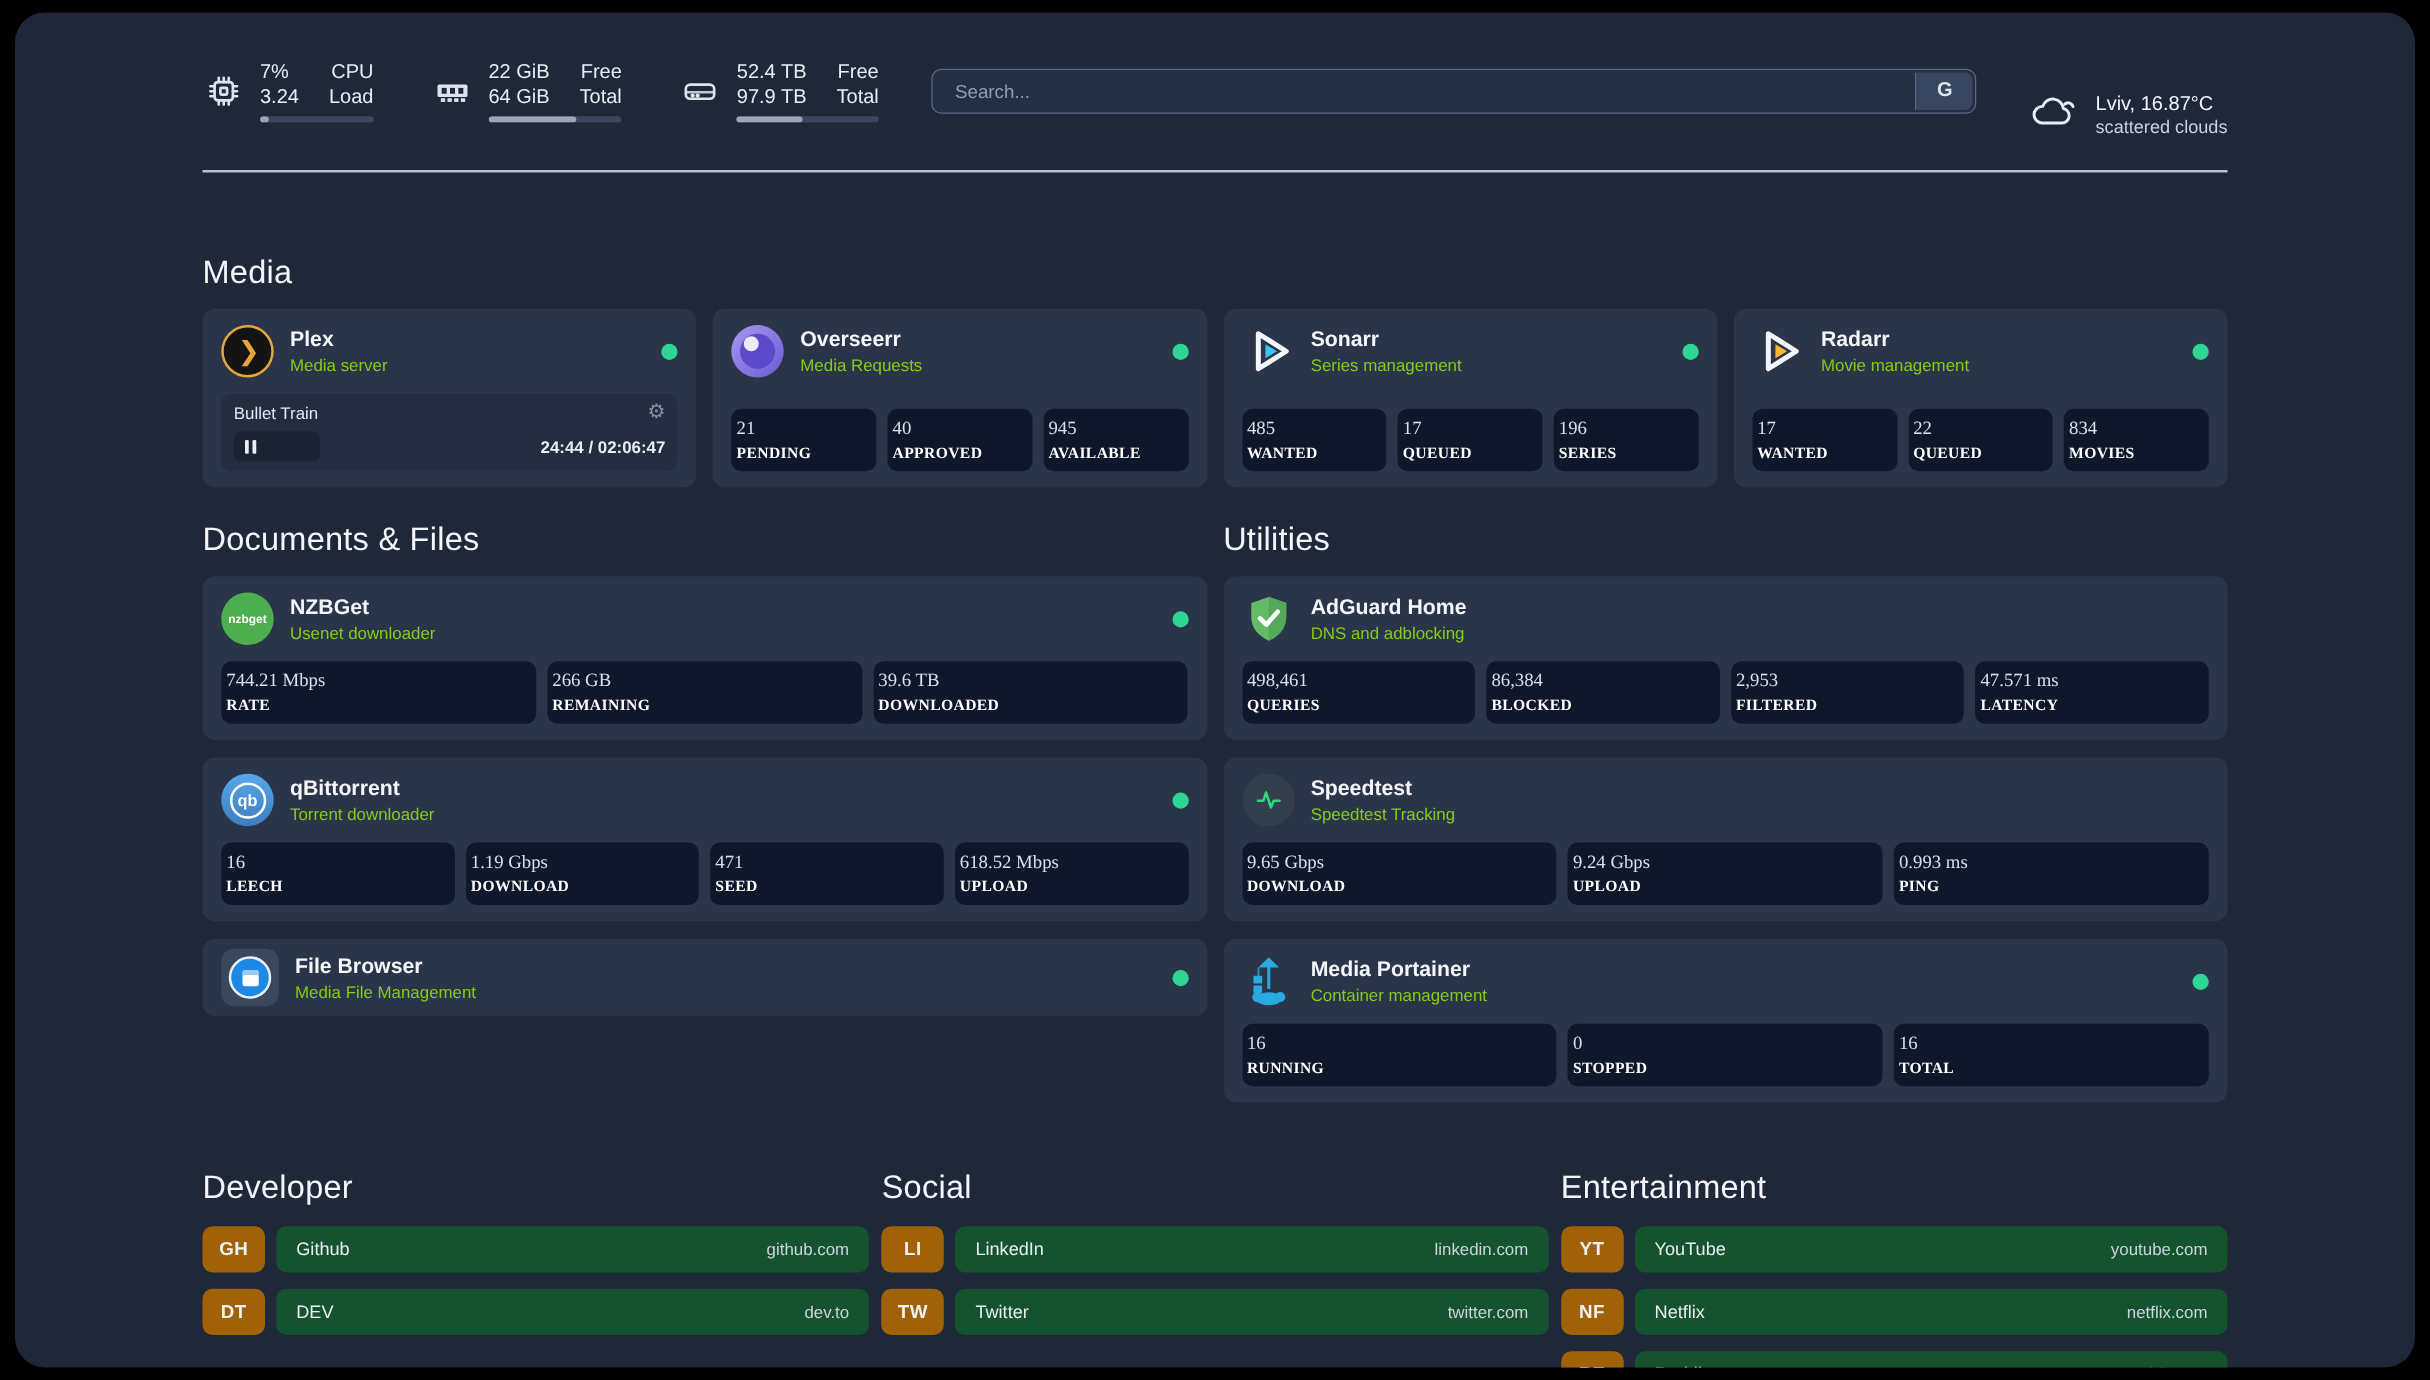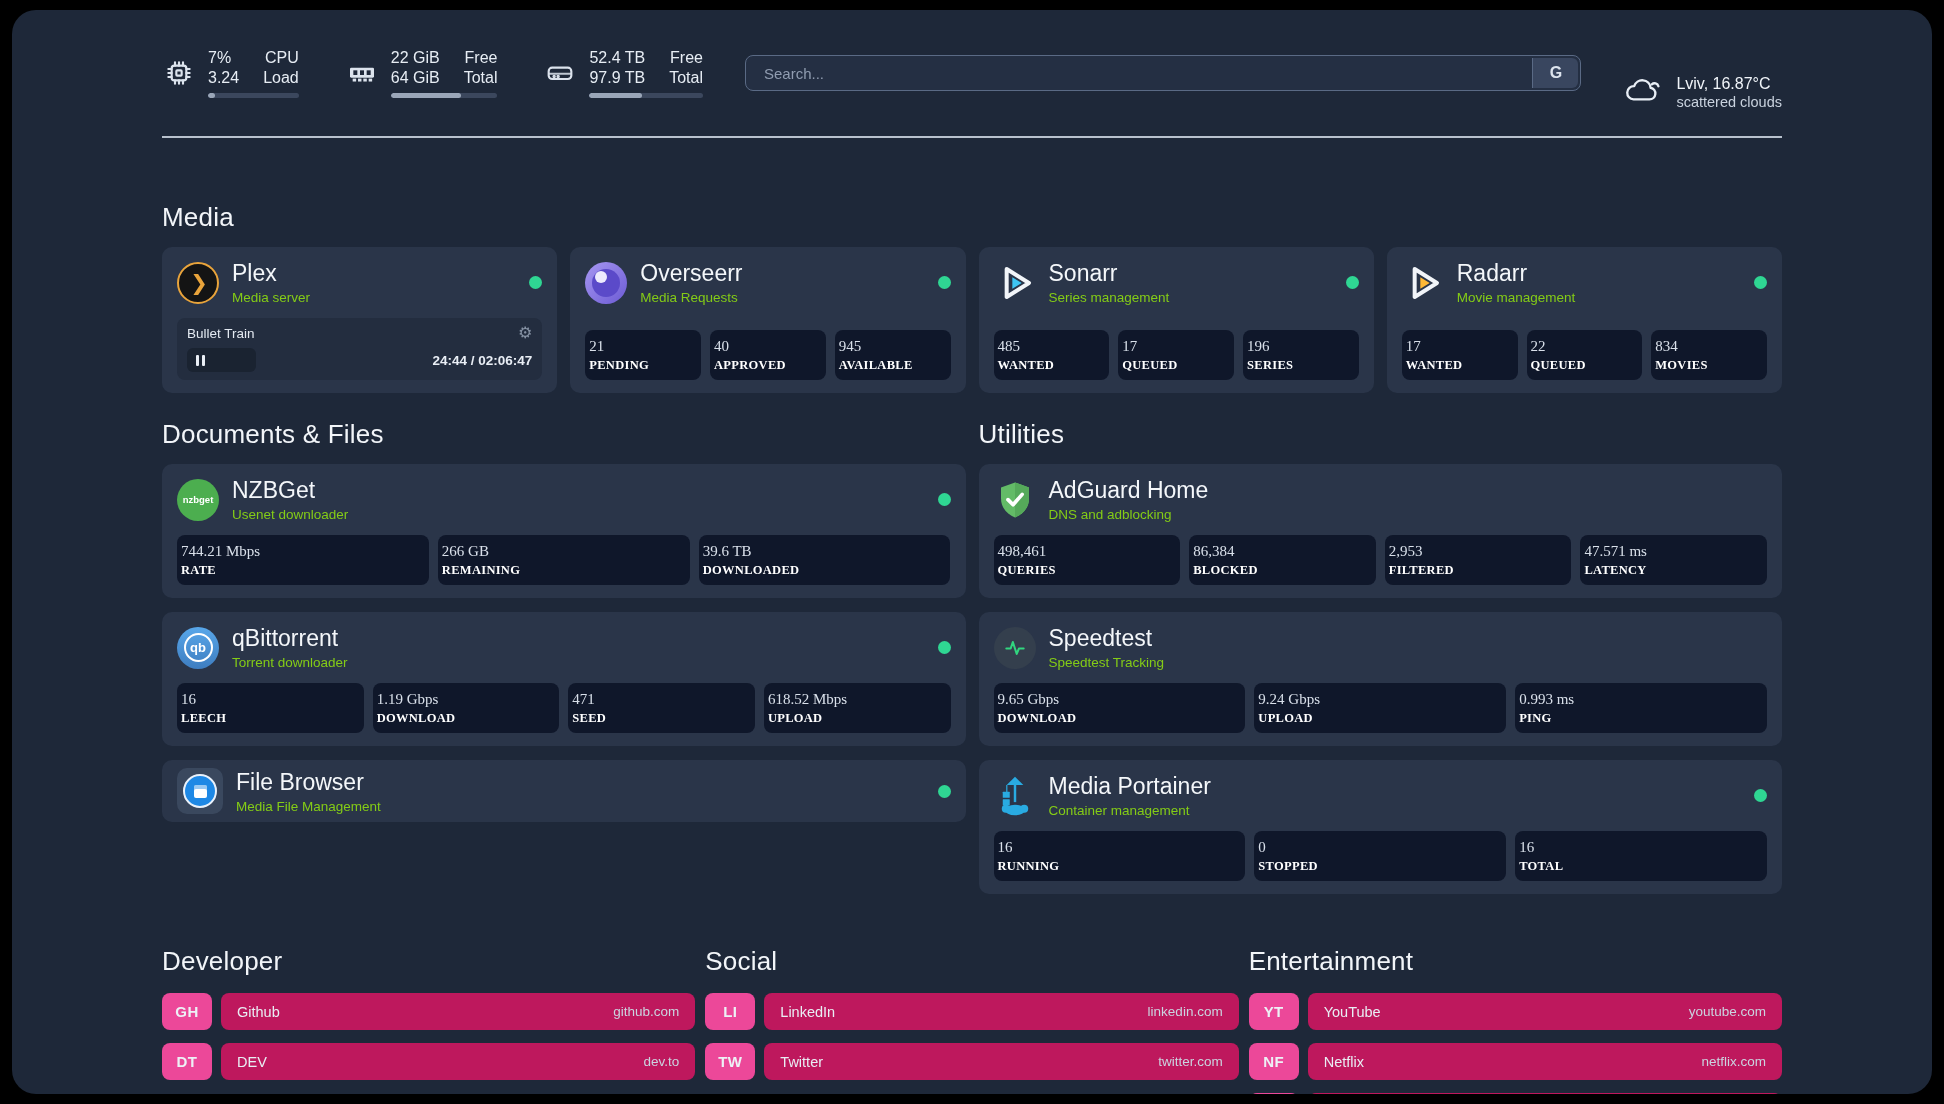--- a/index.html
+++ b/index.html
@@ -60,21 +60,21 @@
   .col-stack { display:flex; flex-direction:column; }
   .col-stack .card { margin-top:14px; }
 
   .card {
     background:#2A3549; border-radius:10px; padding:13px 15px;
     display:flex; flex-direction:column; justify-content:space-between; gap:13px;
     cursor:pointer;
   }
   .card-head { display:flex; align-items:center; gap:13px; }
   .app-titles { display:flex; flex-direction:column; gap:3px; }
-  .app-name { font-size:23px; font-weight:400; color:#F4F7FA; }
+  .app-name { font-size:17px; font-weight:700; color:#F4F7FA; }
   .app-desc { font-size:13.5px; color:#84cc16; }
   .dot { width:13px; height:13px; border-radius:50%; background:#2FD693; margin-left:auto; flex:none; }
 
   .stats { display:flex; gap:9px; }
   .stat { flex:1; background:#0f172a; border-radius:8px; padding:8px 4px 7px; text-align:left;font-family:Liberation Serif, serif; }
   .stat-value { font-size:15px; color:#D9E0EA; }
   .stat-label { margin-top:3px; font-size:12.5px; font-weight:700; color:#FFFFFF; letter-spacing:.3px; }
 
   
   .app-icon { width:42px; height:42px; flex:none; border-radius:50%;
@@ -111,24 +111,24 @@
   .player-row2 { margin-top:7px; display:flex; align-items:center; height:24px; }
   .play-fill { width:21%; height:24px; background:#1A2331; border-radius:6px;
     display:flex; align-items:center; padding-left:9px; gap:3px; }
   .play-fill b { display:block; width:3px; height:11px; background:#E9EEF5; border-radius:1px; }
   .play-time { margin-left:auto; font-size:13.5px; font-weight:700; color:#E9EEF5; }
 
   
   .bookmarks { margin-top:52px; display:grid; grid-template-columns:repeat(3,1fr); gap:10px; align-items:start; }
   .bm-rows { margin-top:16px; display:flex; flex-direction:column; gap:13px; }
   .bm-row { display:flex; gap:9px; height:37px; cursor:pointer; }
-  .bm-tag { width:50px; flex:none; background:#ec4899; border-radius:8px;
+  .bm-tag { width:50px; flex:none; background:#a16207; border-radius:8px;
     display:flex; align-items:center; justify-content:center;
     font-size:15px; font-weight:700; color:#EDF1F6; letter-spacing:.4px; }
-  .bm-pill { flex:1; background:#be185d; border-radius:8px; display:flex; align-items:center; padding:0 16px; }
+  .bm-pill { flex:1; background:#14532d; border-radius:8px; display:flex; align-items:center; padding:0 16px; }
   .bm-name { font-size:14.5px; color:#E9EEF4; }
   .bm-url { margin-left:auto; font-size:13.5px; color:#CBD4E0; }
 </style>
 </head>
 <body>
 
 <div class="dashboard">
   <div class="content">
 
     <header>

